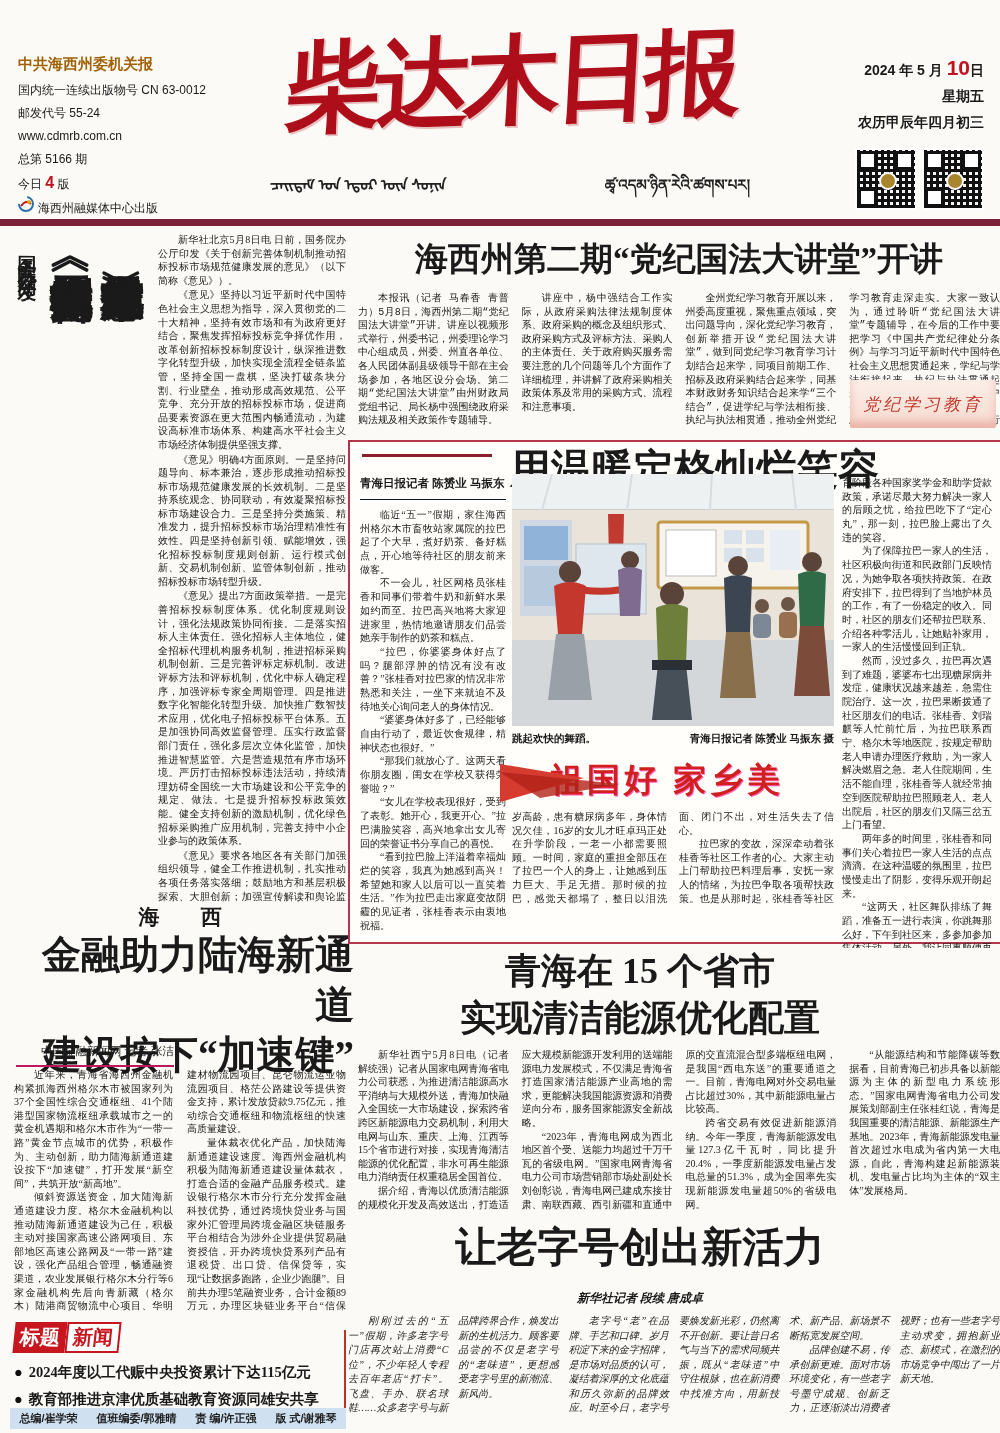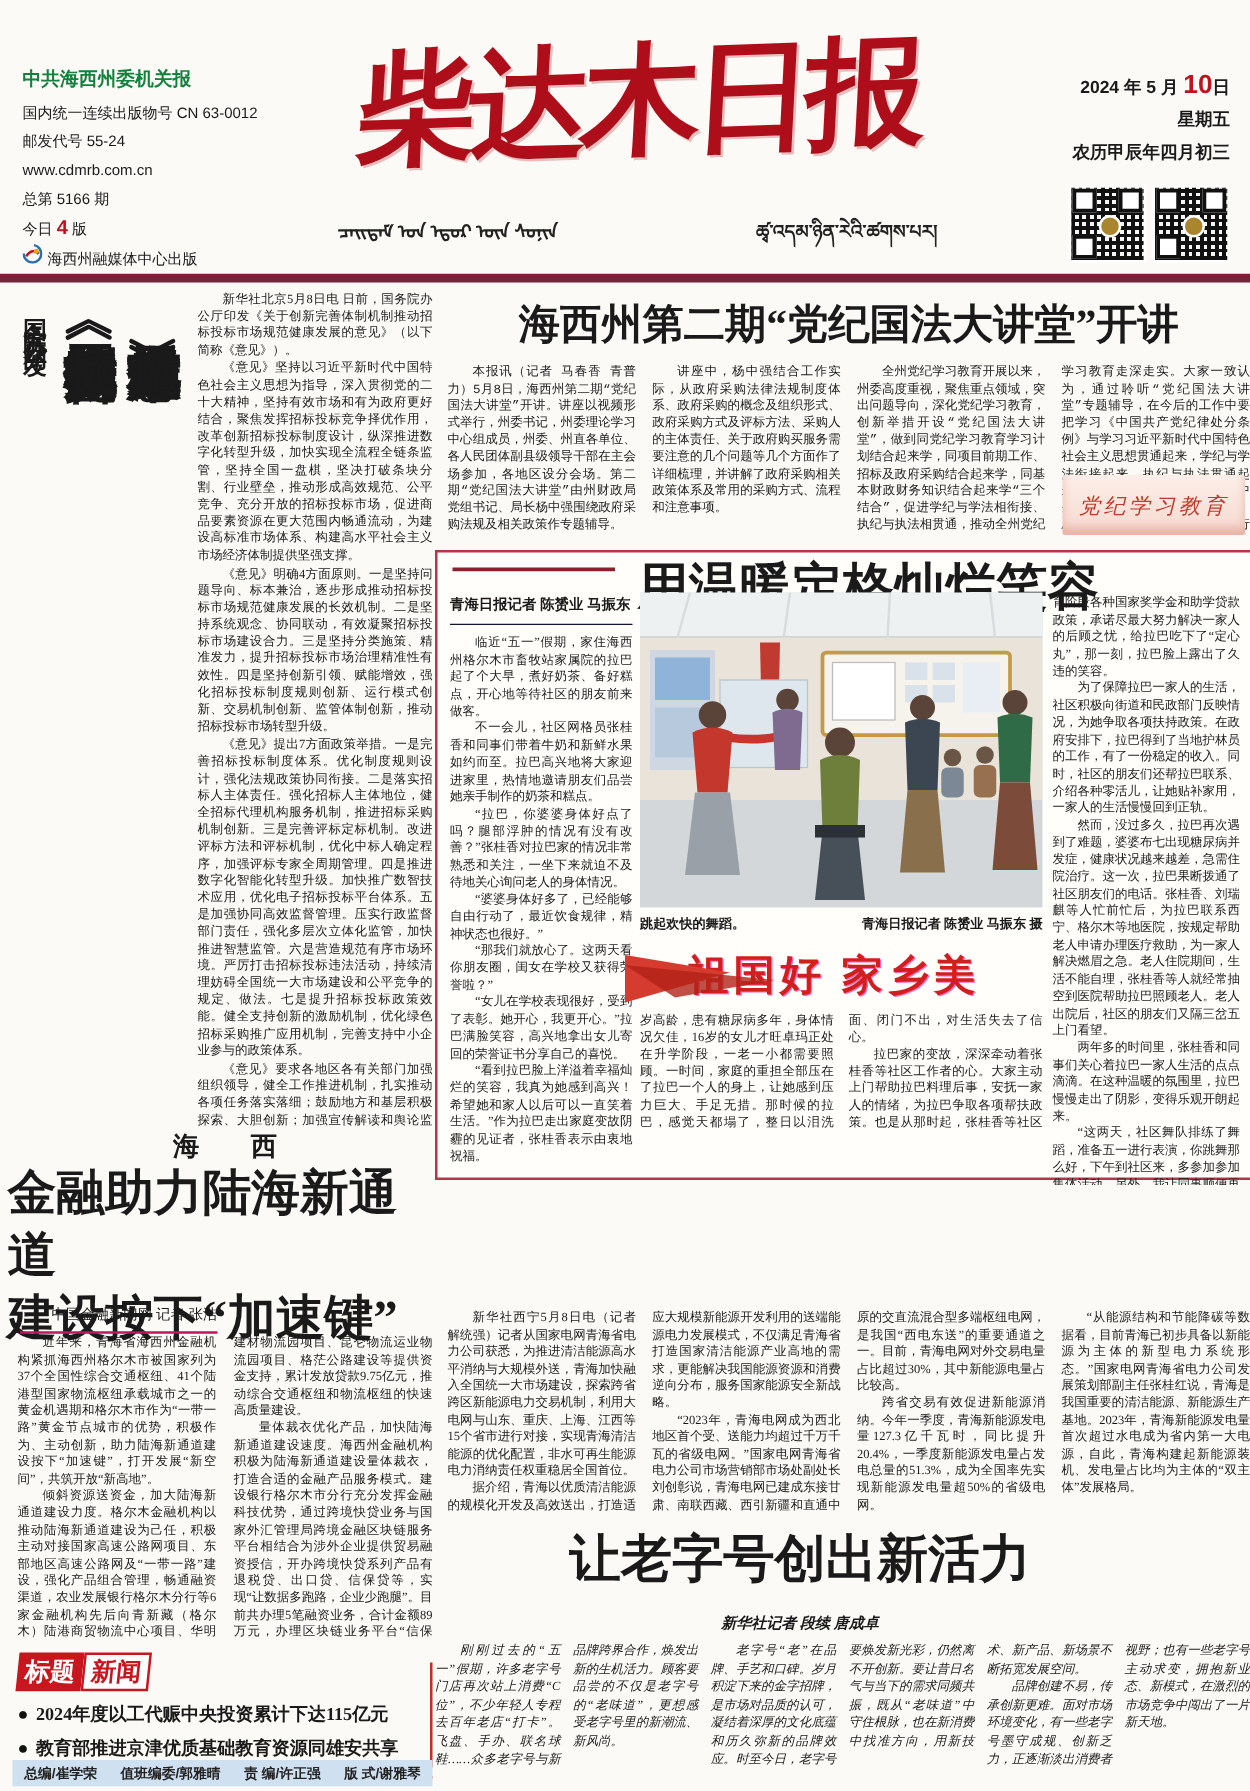--- a/index.html
+++ b/index.html
@@ -3,21 +3,21 @@
 <meta charset="utf-8">
 <style>
   html,body{margin:0;padding:0;background:#e8e6e0;}
   #page{position:relative;width:1000px;height:1433px;margin:0 auto;background:#fbfaf6;
         font-family:"Liberation Serif",serif;color:#1a1a1a;overflow:hidden;}
   .abs{position:absolute;}
   p{margin:0;text-indent:2em;text-align:justify;}
   .noindent{text-indent:0;}
   
   .info-block{left:18px;top:52px;width:235px;font-size:12px;line-height:23px;font-family:"Liberation Sans",sans-serif;}
-  .info-org{font-size:15px;font-weight:bold;color:#15803d;margin-bottom:4px;}
+  .info-org{font-size:15px;font-weight:bold;color:#a16207;margin-bottom:4px;}
   .info-line{white-space:nowrap;}
   .today-num{color:#c1121f;font-weight:bold;font-size:16px;}
   .pub-row{display:flex;align-items:center;gap:4px;}
   .masthead{left:255px;top:28px;width:510px;text-align:center;font-size:96px;font-weight:900;
             color:#ad0e1a;letter-spacing:-6px;transform:rotate(-2deg) skewX(-5deg);
             text-shadow:2px 2px 0 rgba(173,14,26,.25);line-height:1.1;white-space:nowrap;}
   .scripts-row{left:270px;top:168px;width:480px;display:flex;justify-content:space-between;
                font-size:15px;color:#222;font-weight:bold;}
   .date-block{right:16px;top:55px;width:170px;text-align:right;font-size:14px;line-height:26px;
               font-family:"Liberation Sans",sans-serif;font-weight:bold;}
@@ -32,21 +32,21 @@
   .qr .ctr{position:absolute;left:22px;top:22px;width:14px;height:14px;background:#a9852d;border-radius:50%;border:2px solid #fff;}
   .header-rule{left:0;top:219px;width:1000px;height:7px;background:#7a2338;}
   
   .gov-kicker{left:14px;top:240px;height:210px;writing-mode:vertical-lr;font-size:19px;font-weight:bold;letter-spacing:4px;}
   .gov-title{left:46px;top:242px;height:692px;writing-mode:vertical-lr;font-size:43px;font-weight:900;line-height:1.18;}
   .gov-title div{height:100%;}
   .gov-body{left:158px;top:233px;width:188px;height:670px;font-size:10px;line-height:1.36;overflow:hidden;}
   .gov-body p{margin-bottom:1px;}
   
   .haixi-kicker{left:14px;top:903px;width:332px;text-align:center;font-size:21px;font-weight:bold;letter-spacing:18px;text-indent:18px;}
-  .haixi-title{left:6px;top:930px;width:348px;text-align:left;font-size:39px;font-weight:900;line-height:1.28;}
+  .haixi-title{left:6px;top:930px;width:348px;text-align:right;font-size:39px;font-weight:900;line-height:1.28;}
   .haixi-byline{left:16px;top:1044px;width:158px;font-size:11.5px;font-weight:normal;border-bottom:2px solid #be185d;padding-bottom:6px;font-family:"Liberation Sans",sans-serif;text-align:right;}
   .haixi-body{left:14px;top:1068px;width:332px;height:247px;column-count:2;column-gap:14px;font-size:10px;line-height:1.36;overflow:hidden;}
   
   .tn{left:14px;top:1322px;width:332px;height:82px;}
   .tn-logo{display:inline-flex;align-items:center;transform:skewX(-6deg);}
   .tn-l1{background:#c8161e;color:#fff;font-size:20px;font-weight:900;padding:2px 6px;}
   .tn-l2{background:#fff;color:#c8161e;font-size:20px;font-weight:900;padding:0 5px;border:2px solid #c8161e;}
   .tn-items{margin-top:6px;font-size:14.5px;font-weight:bold;line-height:1.85;}
   .tn-items .dot{color:#111;margin-right:6px;}
   .tn-source{margin-top:2px;margin-left:58px;font-size:11.5px;font-weight:bold;display:flex;align-items:center;gap:4px;}
@@ -274,20 +274,24 @@
 
     <div class="warm-rightcol">
       <p class="noindent">育阶段各种国家奖学金和助学贷款政策，承诺尽最大努力解决一家人的后顾之忧，给拉巴吃下了“定心丸”，那一刻，拉巴脸上露出了久违的笑容。</p>
       <p>为了保障拉巴一家人的生活，社区积极向街道和民政部门反映情况，为她争取各项扶持政策。在政府安排下，拉巴得到了当地护林员的工作，有了一份稳定的收入。同时，社区的朋友们还帮拉巴联系、介绍各种零活儿，让她贴补家用，一家人的生活慢慢回到正轨。</p>
       <p>然而，没过多久，拉巴再次遇到了难题，婆婆布七出现糖尿病并发症，健康状况越来越差，急需住院治疗。这一次，拉巴果断拨通了社区朋友们的电话。张桂香、刘瑞麒等人忙前忙后，为拉巴联系西宁、格尔木等地医院，按规定帮助老人申请办理医疗救助，为一家人解决燃眉之急。老人住院期间，生活不能自理，张桂香等人就经常抽空到医院帮助拉巴照顾老人。老人出院后，社区的朋友们又隔三岔五上门看望。</p>
       <p>两年多的时间里，张桂香和同事们关心着拉巴一家人生活的点点滴滴。在这种温暖的氛围里，拉巴慢慢走出了阴影，变得乐观开朗起来。</p>
       <p>“这两天，社区舞队排练了舞蹈，准备五一进行表演，你跳舞那么好，下午到社区来，多参加参加集体活动。另外，我让同事顺便再帮你看看，有啥合适的技能培训你能参加一下。”（下转二版）</p>
     </div>
   </div>
 
+  <div class="abs energy-title">
+    <div>青海在 15 个省市</div>
+    <div>实现清洁能源优化配置</div>
+  </div>
   <div class="abs energy-body">
     <p>新华社西宁5月8日电（记者 解统强）记者从国家电网青海省电力公司获悉，为推进清洁能源高水平消纳与大规模外送，青海加快融入全国统一大市场建设，探索跨省跨区新能源电力交易机制，利用大电网与山东、重庆、上海、江西等15个省市进行对接，实现青海清洁能源的优化配置，非水可再生能源电力消纳责任权重稳居全国首位。</p>
     <p>据介绍，青海以优质清洁能源的规模化开发及高效送出，打造适应大规模新能源开发利用的送端能源电力发展模式，不仅满足青海省打造国家清洁能源产业高地的需求，更能解决我国能源资源和消费逆向分布，服务国家能源安全新战略。</p>
     <p>“2023年，青海电网成为西北地区首个受、送能力均超过千万千瓦的省级电网。”国家电网青海省电力公司市场营销部市场处副处长刘创彰说，青海电网已建成东接甘肃、南联西藏、西引新疆和直通中原的交直流混合型多端枢纽电网，是我国“西电东送”的重要通道之一。目前，青海电网对外交易电量占比超过30%，其中新能源电量占比较高。</p>
     <p>跨省交易有效促进新能源消纳。今年一季度，青海新能源发电量127.3亿千瓦时，同比提升20.4%，一季度新能源发电量占发电总量的51.3%，成为全国率先实现新能源发电量超50%的省级电网。</p>
     <p>“从能源结构和节能降碳等数据看，目前青海已初步具备以新能源为主体的新型电力系统形态。”国家电网青海省电力公司发展策划部副主任张桂红说，青海是我国重要的清洁能源、新能源生产基地。2023年，青海新能源发电量首次超过水电成为省内第一大电源，自此，青海构建起新能源装机、发电量占比均为主体的“双主体”发展格局。</p>
   </div>
 
   <div class="abs her-head">让老字号创出新活力</div>
   <div class="abs her-byline">新华社记者 段续 唐成卓</div>

